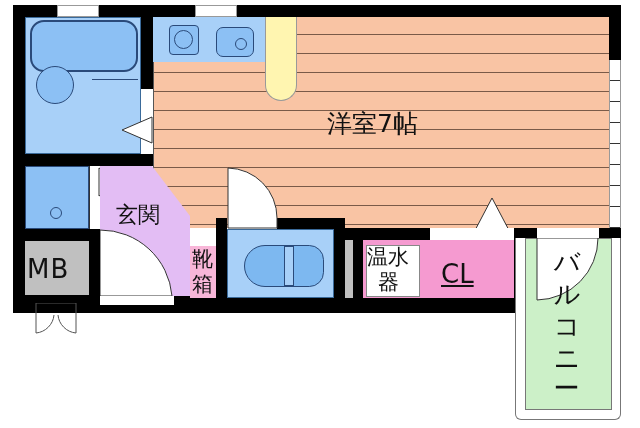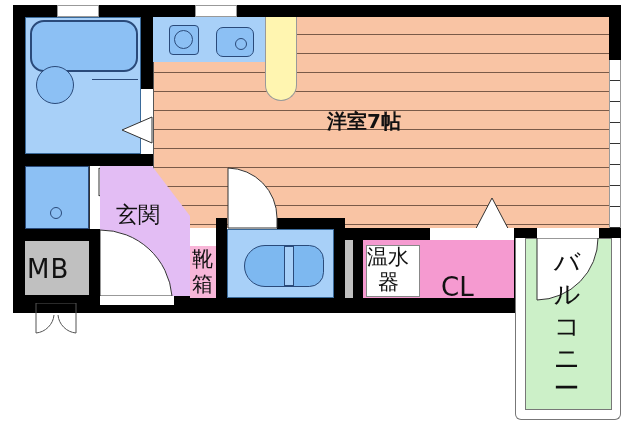--- a/index.html
+++ b/index.html
@@ -57,21 +57,21 @@
   <div class="abs" style="left:16px;top:8px;width:30px;height:30px;background:#8cc0f4;border:1.5px solid #2a4a7a;border-radius:4px;">
     <div class="abs" style="left:4px;top:4px;width:19px;height:19px;border:1.5px solid #2a4a7a;border-radius:50%;"></div>
   </div>
   <div class="abs" style="left:63px;top:10px;width:38px;height:30px;background:#8cc0f4;border:1.5px solid #2a4a7a;border-radius:7px;">
     <div class="abs" style="left:18px;top:10px;width:12px;height:12px;border:1.5px solid #2a4a7a;border-radius:50%;"></div>
   </div>
 </div>
 
 <div class="abs" style="left:265px;top:17px;width:32px;height:84px;background:#fff5b0;border:1px solid #999;border-top:none;border-radius:0 0 16px 16px;"></div>
 
-<div class="room-label" style="left:327px;top:111px;font-size:20px;font-weight:bold;">洋室7帖</div>
+<div class="room-label" style="left:327px;top:111px;font-size:25px;">洋室7帖</div>
 
 <svg class="abs" style="left:470px;top:196px;" width="44" height="42">
   <polygon points="22,2 2,40 42,40" fill="#fff" stroke="#333" stroke-width="1"></polygon>
 </svg>
 
 <div class="abs" style="left:25px;top:166px;width:64px;height:63px;background:#8cc0f4;border:1.5px solid #2a4a7a;">
   <div class="abs" style="left:24px;top:40px;width:12px;height:12px;border:1.5px solid #2a4a7a;border-radius:50%;"></div>
 </div>
 <div class="abs" style="left:89px;top:166px;width:10px;height:63px;background:#fff;border-left:1px solid #333;"></div>
 <svg class="abs" style="left:98px;top:166px;" width="24" height="32">
@@ -120,21 +120,21 @@
 <div class="wall" style="left:353px;top:228px;width:10px;height:85px;"></div>
 
 <div class="wall" style="left:345px;top:228px;width:85px;height:12px;"></div>
 <div class="abs" style="left:430px;top:228px;width:84px;height:12px;background:#fff;"></div>
 <div class="wall" style="left:514px;top:228px;width:13px;height:85px;"></div>
 
 <div class="abs" style="left:363px;top:240px;width:151px;height:58px;background:#f59ad0;"></div>
 <div class="abs" style="left:366px;top:245px;width:54px;height:52px;background:#fff;border:1px solid #888;"></div>
 <div class="room-label" style="left:367px;top:247px;font-size:21px;">温水</div>
 <div class="room-label" style="left:378px;top:272px;font-size:21px;">器</div>
-<div class="room-label" style="left:441px;top:274px;font-size:26px;">CL</div>
+<div class="room-label" style="left:441px;top:261px;font-size:26px;text-decoration:underline;">CL</div>
 
 <div class="wall" style="left:527px;top:228px;width:10px;height:12px;"></div>
 <div class="abs" style="left:537px;top:228px;width:62px;height:12px;background:#fff;"></div>
 <div class="wall" style="left:599px;top:228px;width:22px;height:12px;"></div>
 
 <div class="abs" style="left:515px;top:238px;width:106px;height:182px;border:1px solid #777;border-top:none;border-radius:0 0 6px 6px;background:#fff;"></div>
 <div class="abs" style="left:525px;top:238px;width:87px;height:172px;background:#ccf0c8;border:1px solid #777;"></div>
 <svg class="abs" style="left:536px;top:238px;" width="64" height="64">
   <path d="M1,0 L62,0 A62,62 0 0,1 1,62 Z" fill="#fff" stroke="#333" stroke-width="1"></path>
 </svg>

